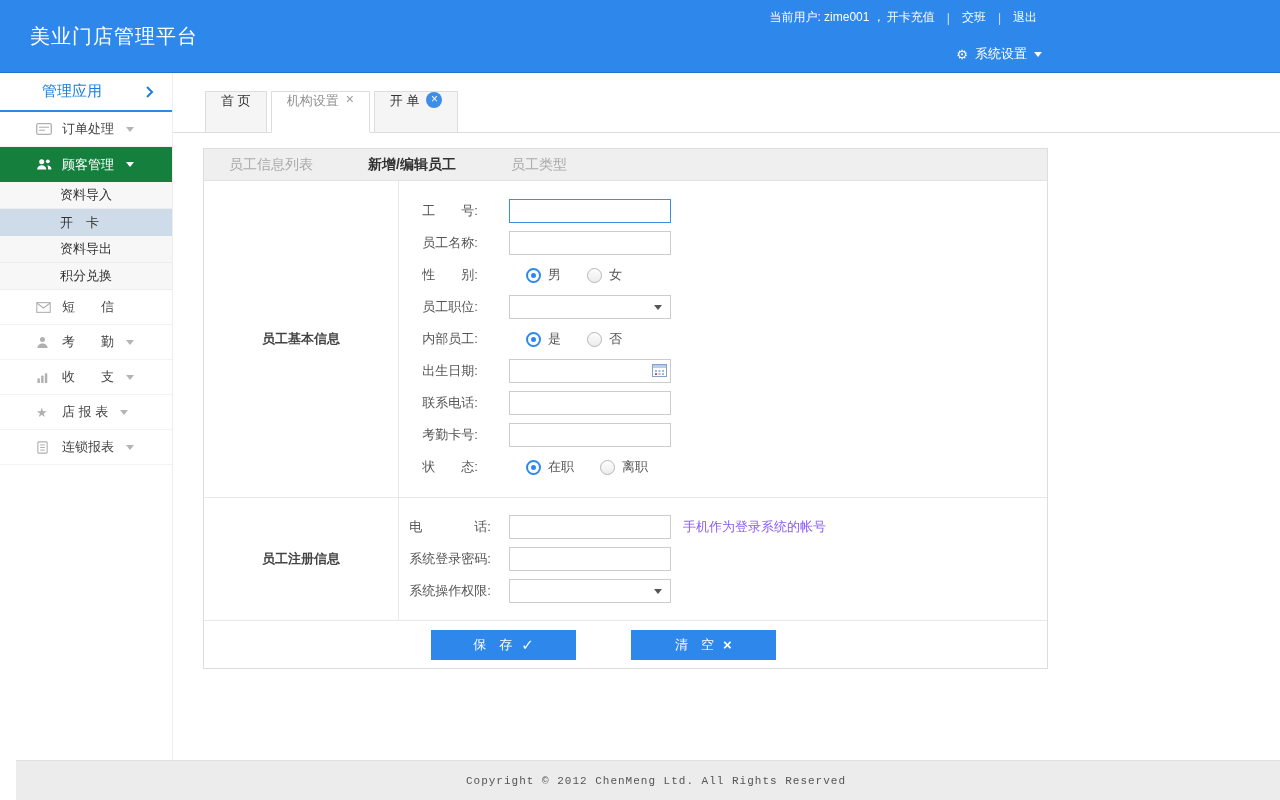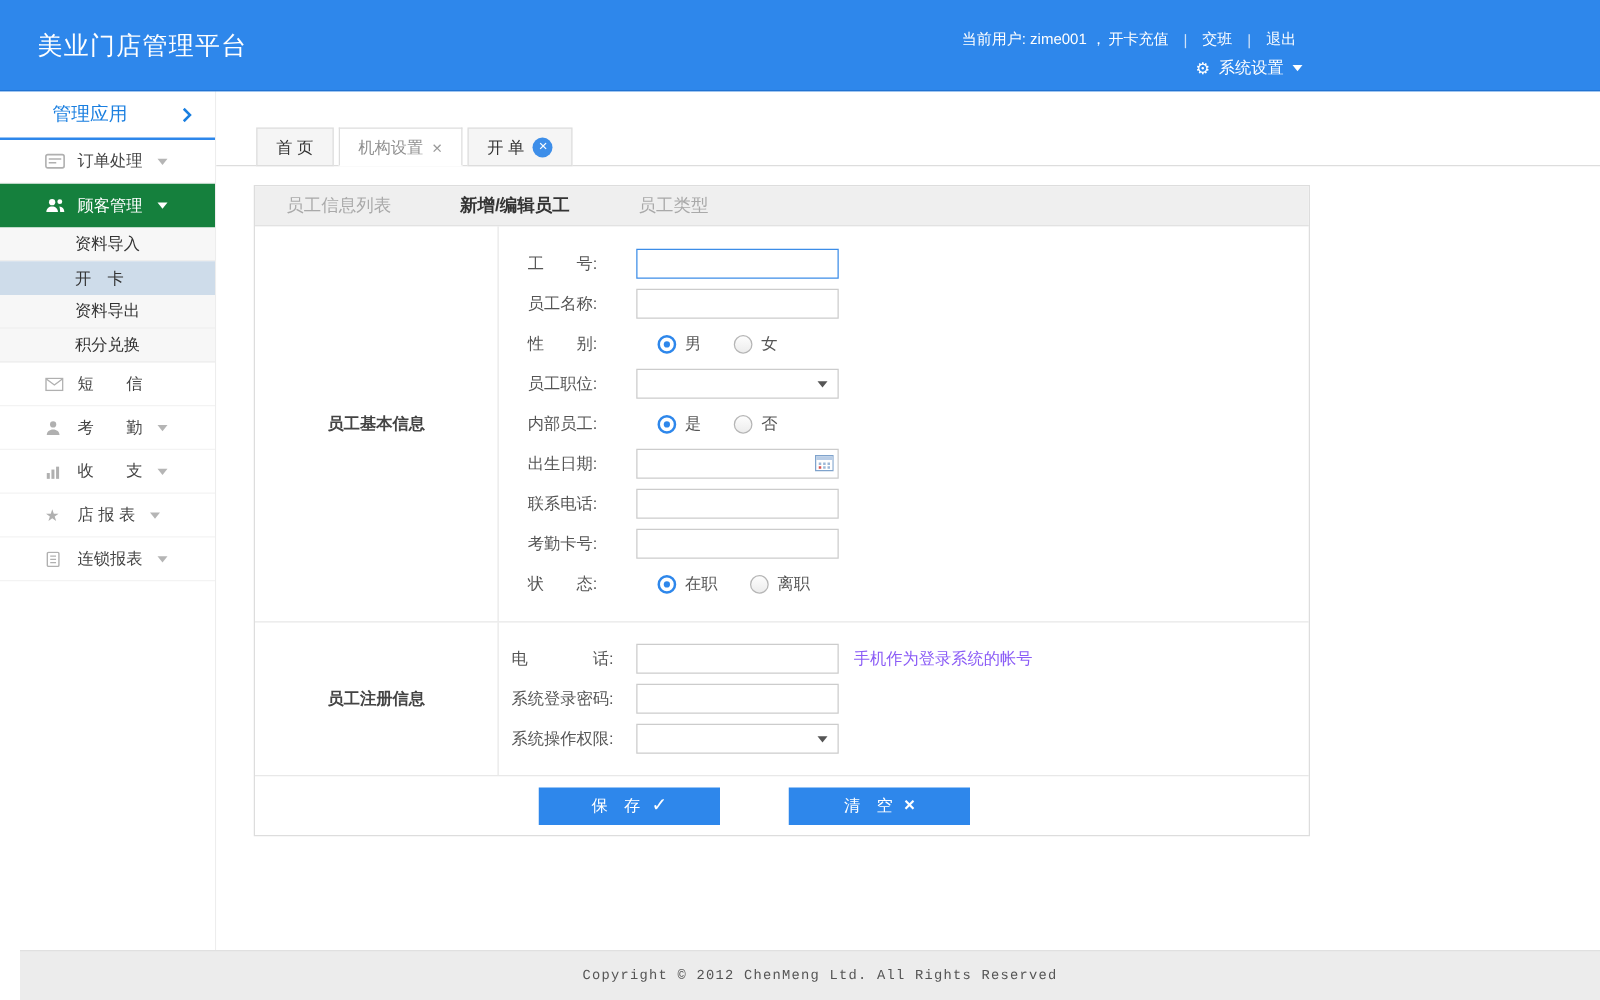--- a/index.html
+++ b/index.html
@@ -2,21 +2,21 @@
 <html><head>
 <meta charset="utf-8">
 <style>
   * { margin:0; padding:0; box-sizing:border-box; }
   html,body { width:1280px; height:800px; overflow:hidden; font-family:"Liberation Sans","DejaVu Sans",sans-serif; background:#fff; }
   .page { position:relative; width:1280px; height:800px; }
 
   
   .app-header { position:relative; height:73px; background:#2E87EB; border-bottom:1px solid #2173d2; }
   .app-title { position:absolute; left:30px; top:23px; color:#fff; font-size:20px; font-weight:400; letter-spacing:1px; }
-  .header-top { position:absolute; top:23px; right:243px; display:flex; align-items:center; gap:12px; color:#fff; font-size:12px; }
+  .header-top { position:absolute; top:9px; right:243px; display:flex; align-items:center; gap:12px; color:#fff; font-size:12px; }
   .header-top a { color:#fff; text-decoration:none; cursor:pointer; }
   .header-top .sep { color:#cfe2f8; }
   .settings { position:absolute; right:238px; bottom:9px; display:flex; align-items:center; gap:7px; color:#fff; font-size:13px; cursor:pointer; }
   .gear { font-size:13px; line-height:1; }
   .caret { width:0; height:0; border-left:4px solid transparent; border-right:4px solid transparent; border-top:5px solid #b5b5b5; display:inline-block; }
   .caret.white { border-top-color:#fff; }
 
   
   .layout { display:flex; height:687px; }
   .sidebar { width:173px; min-width:173px; background:#fff; border-right:1px solid #ededed; }
@@ -29,21 +29,21 @@
   .menu-item .mi-caret { margin-left:12px; }
   .menu-item.selected { background:#15803d; color:#fff; border-bottom:none; }
   .menu-item.selected .mi-icon { color:#fff; }
   .menu-item.selected .mi-caret { border-top-color:#fff; }
   .sub-item { height:27px; display:flex; align-items:center; padding-left:60px; font-size:13px; color:#333; background:#f7f7f7; border-bottom:1px solid #ededed; cursor:pointer; }
   .sub-item.selected { background:#CEDCEA; border-bottom:none; }
   .star-glyph { font-size:13px; line-height:1; }
 
   
   .tabbar { margin-top:29px; height:31px; border-bottom:1px solid #ddd; padding-left:32px; display:flex; align-items:flex-end; }
-  .tab { height:31px; margin-bottom:-1px; margin-right:4px; padding:0 15px; display:flex; align-items:center; gap:7px; background:#f5f5f5; border:1px solid #ddd; font-size:13px; color:#333; cursor:pointer; }
+  .tab { height:42px; margin-bottom:-1px; margin-right:4px; padding:0 15px; display:flex; align-items:flex-start; gap:7px; background:#f5f5f5; border:1px solid #ddd; font-size:13px; color:#333; cursor:pointer; }
   .tab.active { background:#fff; border-bottom:1px solid #fff; color:#909090; }
   .tab-close { color:#9a9a9a; font-size:14px; line-height:1; cursor:pointer; }
   .tab-close-circle { width:16px; height:16px; border-radius:50%; background:#3D8EE9; color:#fff; font-size:12px; line-height:15px; text-align:center; cursor:pointer; }
 
   
   .panel { width:845px; margin:15px 0 0 30px; border:1px solid #ddd; background:#fff; }
   .subtabs { height:32px; background:#efefef; border-bottom:1px solid #e2e2e2; display:flex; align-items:center; padding-left:25px; gap:55px; font-size:14px; }
   .subtab { color:#a9a9a9; cursor:pointer; }
   .subtab.active { color:#333; font-weight:bold; }
   .section { display:flex; border-bottom:1px solid #e8e8e8; }

